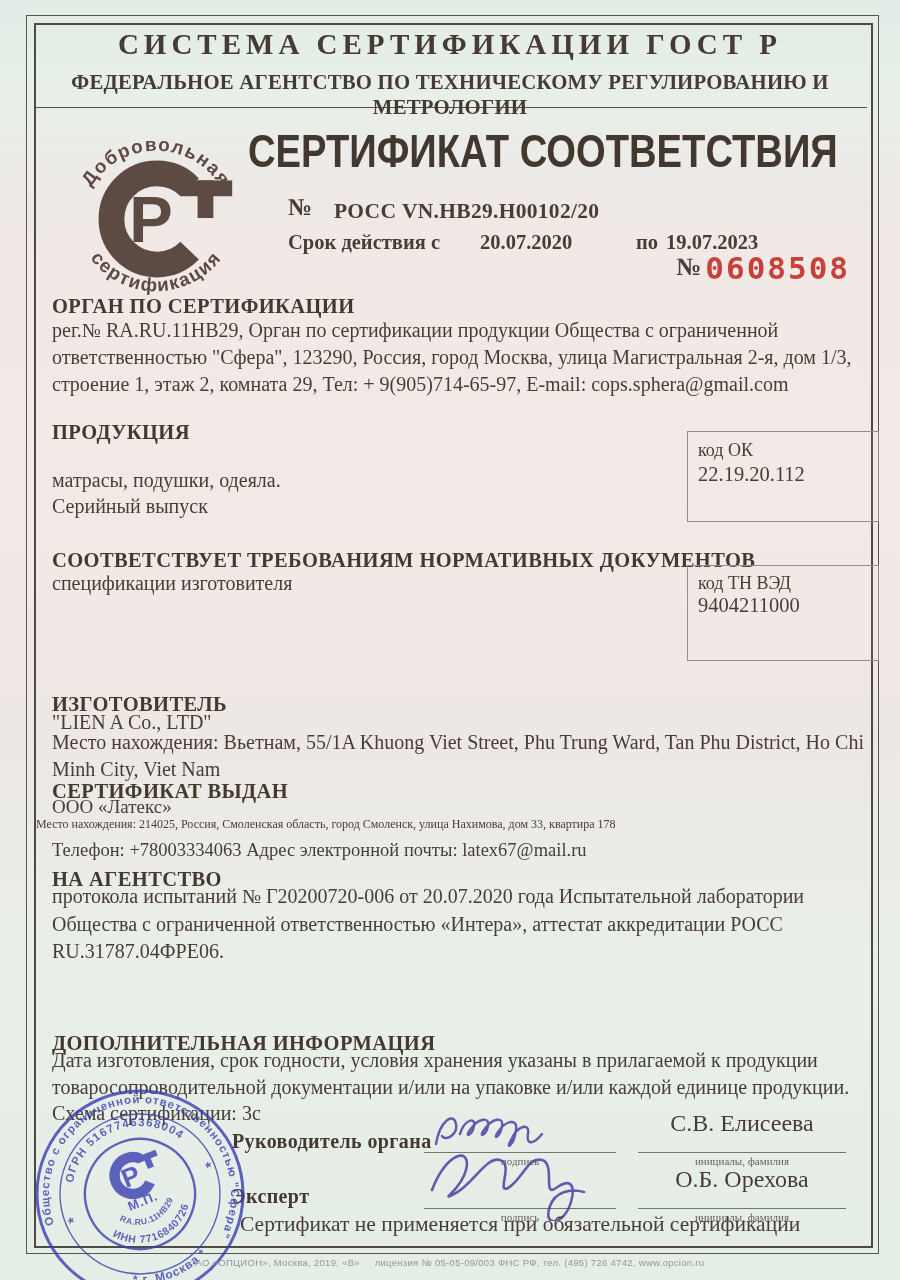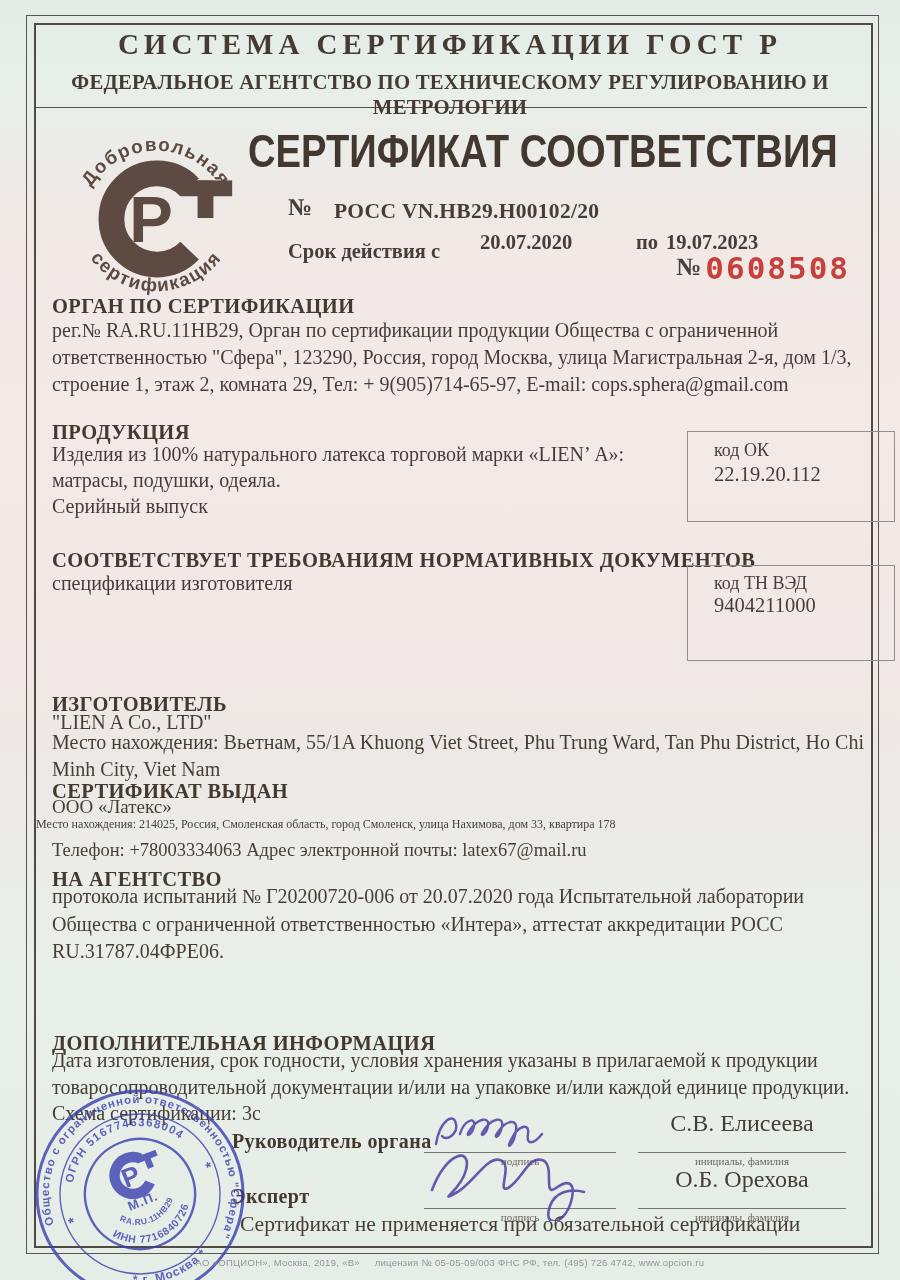--- a/index.html
+++ b/index.html
@@ -10,30 +10,30 @@
   }
   .abs{position:absolute;}
   .outer-frame{left:26px;top:15px;width:851px;height:1237px;border:1.6px solid #5a564f;}
   .inner-frame{left:34px;top:23px;width:835px;height:1221px;border:2.2px solid #4e4a44;}
   .divider{left:36px;top:107px;width:831px;border-top:1.6px solid #55514a;}
   .hdr1{left:0;right:0;top:28px;text-align:center;font-weight:bold;font-size:29px;letter-spacing:5px;color:#453b33;}
   .hdr2{left:0;right:0;top:70px;text-align:center;font-weight:bold;font-size:21px;letter-spacing:.2px;color:#453b33;transform:scaleX(.99);}
   .title{left:248px;top:124px;width:600px;font-family:"Liberation Sans",sans-serif;font-weight:bold;font-size:46px;color:#42382f;white-space:nowrap;transform:scaleX(.83);transform-origin:left top;letter-spacing:0px;}
   .no-label{left:288px;top:194px;font-weight:bold;font-size:24px;}
   .no-value{left:334px;top:199px;font-weight:bold;font-size:21.5px;letter-spacing:.3px;}
-  .val-label{left:288px;top:231px;font-weight:bold;font-size:20.5px;margin-top:9px;}
+  .val-label{left:288px;top:231px;font-weight:bold;font-size:20.5px;}
   .val-from{left:480px;top:231px;font-weight:bold;font-size:20.5px;}
   .val-po{left:636px;top:231px;font-weight:bold;font-size:20.5px;}
   .val-to{left:666px;top:231px;font-weight:bold;font-size:20.5px;}
   .serial{right:50px;top:250px;white-space:nowrap;}
   .serial .n{font-weight:bold;font-size:25px;color:#4a403a;vertical-align:4px;}
   .serial .d{font-family:"DejaVu Sans Mono",monospace;font-weight:bold;font-size:31px;letter-spacing:2px;color:#c8403a;}
   .sec-h{font-weight:bold;font-size:20.5px;letter-spacing:.4px;color:#43392f;white-space:nowrap;}
   .body-t{font-size:20px;line-height:27px;}
-  .code-box{border:1px solid #8f8f8c;background:rgba(255,255,255,.06);padding-left:16px;}
+  .code-box{border:1px solid #8f8f8c;background:rgba(255,255,255,.06);}
   .code-label{font-size:18px;}
   .code-value{font-size:20.5px;}
   .cap{font-size:11px;color:#6b635b;text-align:center;}
   .sig-line{border-top:1.2px solid #7a736c;}
   .name-t{font-size:24px;text-align:center;}
   .footer{left:0;right:0;top:1257px;text-align:center;font-family:"Liberation Sans",sans-serif;font-size:9.5px;color:#97939c;letter-spacing:.3px;}
   svg text{font-family:"Liberation Sans",sans-serif;}
 </style>
 </head>
 <body>
@@ -76,21 +76,20 @@
 
   <div class="abs serial">
     <span class="n">№</span>
     <span class="d">0608508</span>
   </div>
 
   <div class="abs sec-h" style="left:52px;top:295px">ОРГАН ПО СЕРТИФИКАЦИИ</div>
   <div class="abs body-t" style="left:52px;top:317px;width:806px">рег.№ RA.RU.11НВ29, Орган по сертификации продукции Общества с ограниченной ответственностью "Сфера", 123290, Россия, город Москва, улица Магистральная 2-я, дом 1/3, строение 1, этаж 2, комната 29, Тел: + 9(905)714-65-97, E-mail: cops.sphera@gmail.com</div>
 
   <div class="abs sec-h" style="left:52px;top:421px">ПРОДУКЦИЯ</div>
-  <div class="abs body-t" style="left:52px;top:441px;width:620px">Изделия из 100% натурального латекса торговой марки «LIEN’ А»:</div>
   <div class="abs body-t" style="left:52px;top:467px;width:620px">матрасы, подушки, одеяла.</div>
   <div class="abs body-t" style="left:52px;top:493px;width:620px">Серийный выпуск</div>
 
   <div class="abs code-box" style="left:687px;top:431px;width:190px;height:89px">
     <div class="code-label" style="margin:8px 0 0 10px">код ОК</div>
     <div class="code-value" style="margin:2px 0 8px 10px">22.19.20.112</div>
   </div>
 
   <div class="abs sec-h" style="left:52px;top:549px">СООТВЕТСТВУЕТ ТРЕБОВАНИЯМ НОРМАТИВНЫХ ДОКУМЕНТОВ</div>
   <div class="abs body-t" style="left:52px;top:570px;width:620px">спецификации изготовителя</div>

